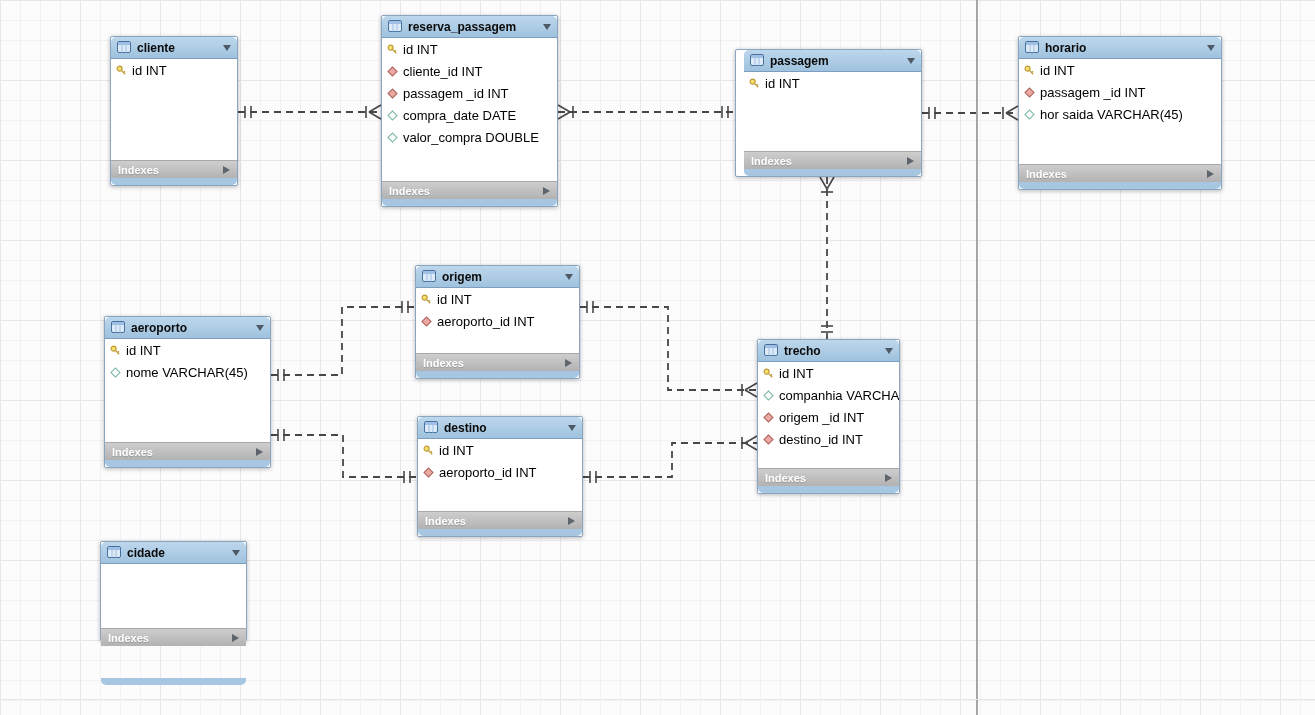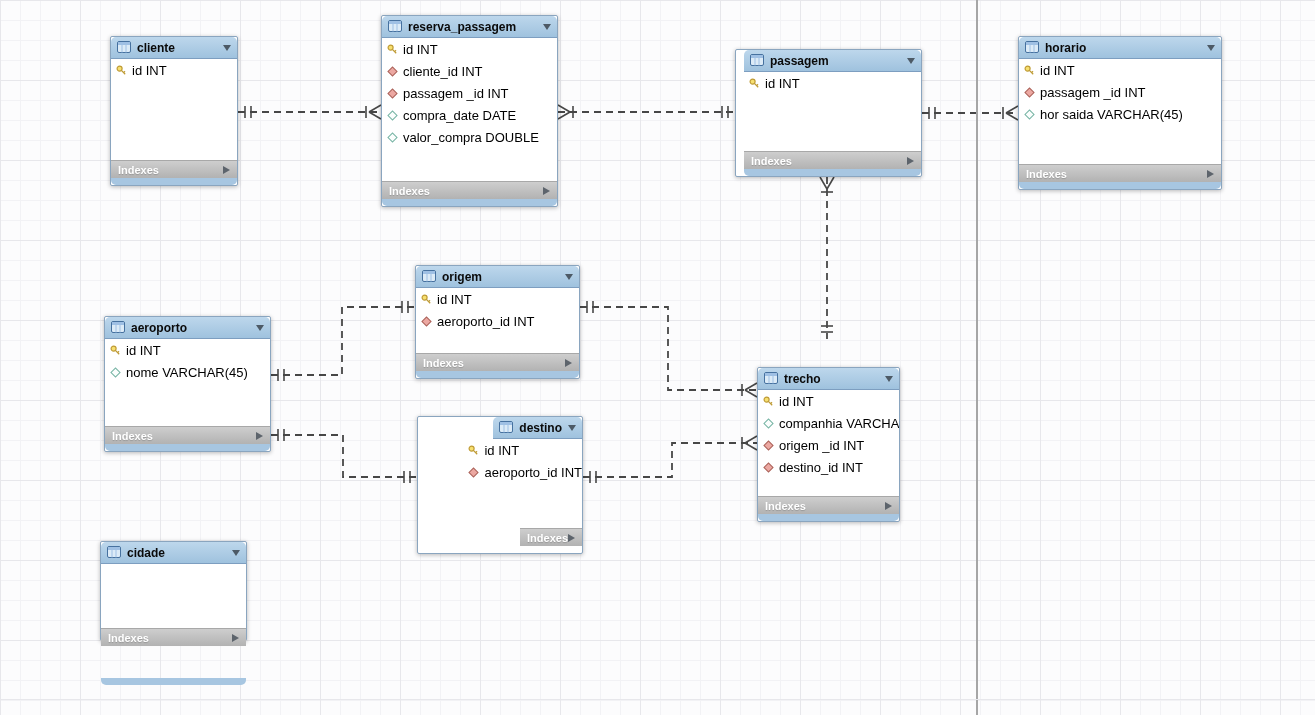--- a/index.html
+++ b/index.html
@@ -302,21 +302,21 @@
             </span>
             <span>aeroporto_id INT</span>
           </div>
         </div>
     <div class="t-indexes">
       <span class="t-indexes-label">Indexes</span>
       <span class="t-indexes-arrow"></span>
     </div>
     <div class="t-footer"></div>
   </div>
-      <div class="table-card" style="left: 104px; top: 316px; width: 167px; height: 136px;">
+      <div class="table-card" style="left: 104px; top: 316px; width: 167px; height: 152px;">
     <div class="t-header">
       <span class="t-icon"><svg width="14" height="12" viewBox="0 0 14 12">
               <rect x="0.5" y="0.5" width="13" height="11" rx="1.5" fill="#dcebf7" stroke="#46719f"></rect>
               <path d="M1 1h12v3H1z" fill="#9fc0e4"></path>
               <line x1="5" y1="4" x2="5" y2="11.5" stroke="#9fc0e4"></line>
               <line x1="9" y1="4" x2="9" y2="11.5" stroke="#9fc0e4"></line>
             </svg></span>
       <span class="t-title">aeroporto</span>
       <span class="t-expand"></span>
     </div>
@@ -338,21 +338,21 @@
             </span>
             <span>nome VARCHAR(45)</span>
           </div>
         </div>
     <div class="t-indexes">
       <span class="t-indexes-label">Indexes</span>
       <span class="t-indexes-arrow"></span>
     </div>
     <div class="t-footer"></div>
   </div>
-      <div class="table-card" style="left: 417px; top: 416px; width: 166px; height: 138px; align-items: flex-end;">
+      <div class="table-card" style="left: 417px; top: 416px; width: 166px; height: 121px;">
     <div class="t-header">
       <span class="t-icon"><svg width="14" height="12" viewBox="0 0 14 12">
               <rect x="0.5" y="0.5" width="13" height="11" rx="1.5" fill="#dcebf7" stroke="#46719f"></rect>
               <path d="M1 1h12v3H1z" fill="#9fc0e4"></path>
               <line x1="5" y1="4" x2="5" y2="11.5" stroke="#9fc0e4"></line>
               <line x1="9" y1="4" x2="9" y2="11.5" stroke="#9fc0e4"></line>
             </svg></span>
       <span class="t-title">destino</span>
       <span class="t-expand"></span>
     </div>
@@ -374,21 +374,21 @@
             </span>
             <span>aeroporto_id INT</span>
           </div>
         </div>
     <div class="t-indexes">
       <span class="t-indexes-label">Indexes</span>
       <span class="t-indexes-arrow"></span>
     </div>
     <div class="t-footer"></div>
   </div>
-      <div class="table-card" style="left: 757px; top: 339px; width: 143px; height: 155px; margin-top: 28px;">
+      <div class="table-card" style="left: 757px; top: 339px; width: 143px; height: 155px;">
     <div class="t-header">
       <span class="t-icon"><svg width="14" height="12" viewBox="0 0 14 12">
               <rect x="0.5" y="0.5" width="13" height="11" rx="1.5" fill="#dcebf7" stroke="#46719f"></rect>
               <path d="M1 1h12v3H1z" fill="#9fc0e4"></path>
               <line x1="5" y1="4" x2="5" y2="11.5" stroke="#9fc0e4"></line>
               <line x1="9" y1="4" x2="9" y2="11.5" stroke="#9fc0e4"></line>
             </svg></span>
       <span class="t-title">trecho</span>
       <span class="t-expand"></span>
     </div>

